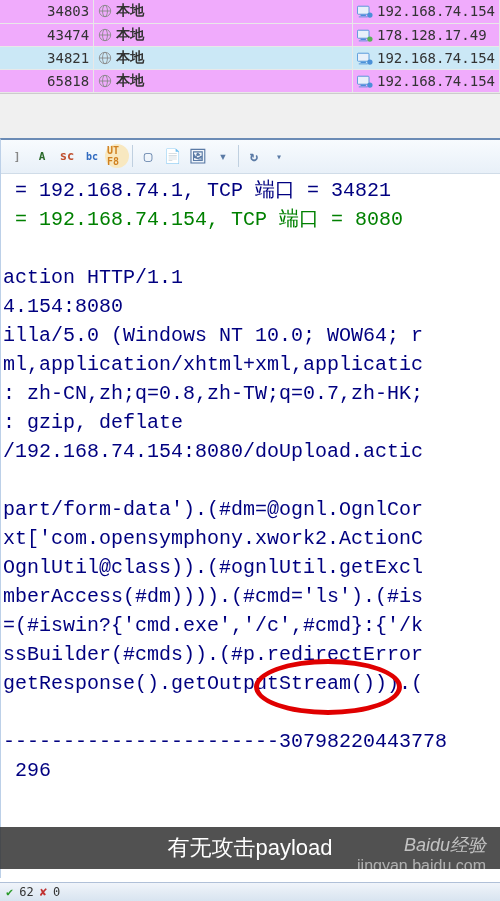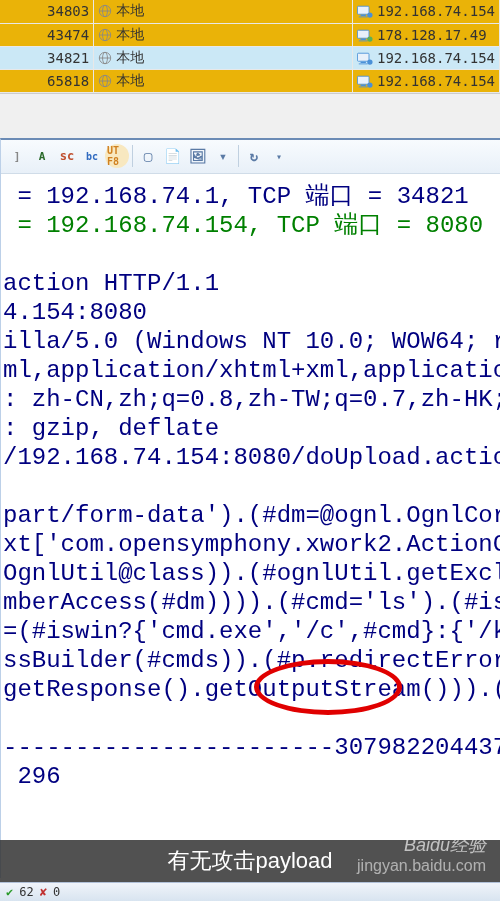--- a/index.html
+++ b/index.html
@@ -10,39 +10,39 @@
       font-size: 14px;
       background: #fff;
       overflow: hidden;
       position: relative;
     }
     
     
     .conn-table {
       width: 100%;
       border-collapse: collapse;
-      background: #eab308;
+      background: #f0abfc;
     }
     .conn-table tr {
       height: 23px;
       border-bottom: 1px solid #e8e8e8;
     }
     .conn-table tr.selected {
       background: #cbe8f6;
     }
     .conn-table td {
       border-right: 1px solid #e8e8e8;
       padding: 0 4px;
       font-size: 14px;
       color: #333;
       vertical-align: middle;
       white-space: nowrap;
     }
     .port-cell { width: 95px; text-align: right; padding-right: 10px; }
-    .host-cell { width: 265px; }
+    .host-cell { width: 265px; font-weight: bold; }
     .ip-cell { }
     .globe-icon {
       display: inline-block;
       width: 14px;
       height: 14px;
       vertical-align: middle;
       margin-right: 4px;
     }
     .monitor-icon {
       display: inline-block;
@@ -91,23 +91,23 @@
       background: #c0d0e0;
       margin: 0 2px;
     }
     .tb-a { color: #2a6a2a; }
     .tb-sc { color: #c05030; font-size: 12px; }
     .tb-bc { color: #306ac0; font-size: 10px; }
     .tb-ut { color: #d08020; background: #f8e8c0; border-radius: 12px; padding: 1px 2px; font-size: 10px; }
     .tb-icon { font-size: 14px; color: #5a7aa5; }
     
     .code-area {
-      padding: 8px 2px;
+      padding: 2px 2px;
       font-family: "Consolas", "Courier New", monospace;
-      font-size: 24px;
+      font-size: 20px;
       line-height: 29px;
       color: #000080;
       white-space: pre;
       overflow: hidden;
     }
     .line-src { color: #000080; }
     .line-dst { color: #008000; }
     
     .red-circle {
       position: absolute;
@@ -118,21 +118,21 @@
       top: 519px;
       left: 253px;
       pointer-events: none;
     }
     
     
     .bottom-overlay {
       position: absolute;
       left: 0;
       right: 0;
-      bottom: 19px;
+      bottom: 32px;
       height: 42px;
       background: rgba(50,50,50,0.85);
       color: #fff;
       display: flex;
       align-items: center;
       justify-content: center;
       font-size: 22px;
       font-family: "Microsoft YaHei", sans-serif;
     }
     .status-bar {

